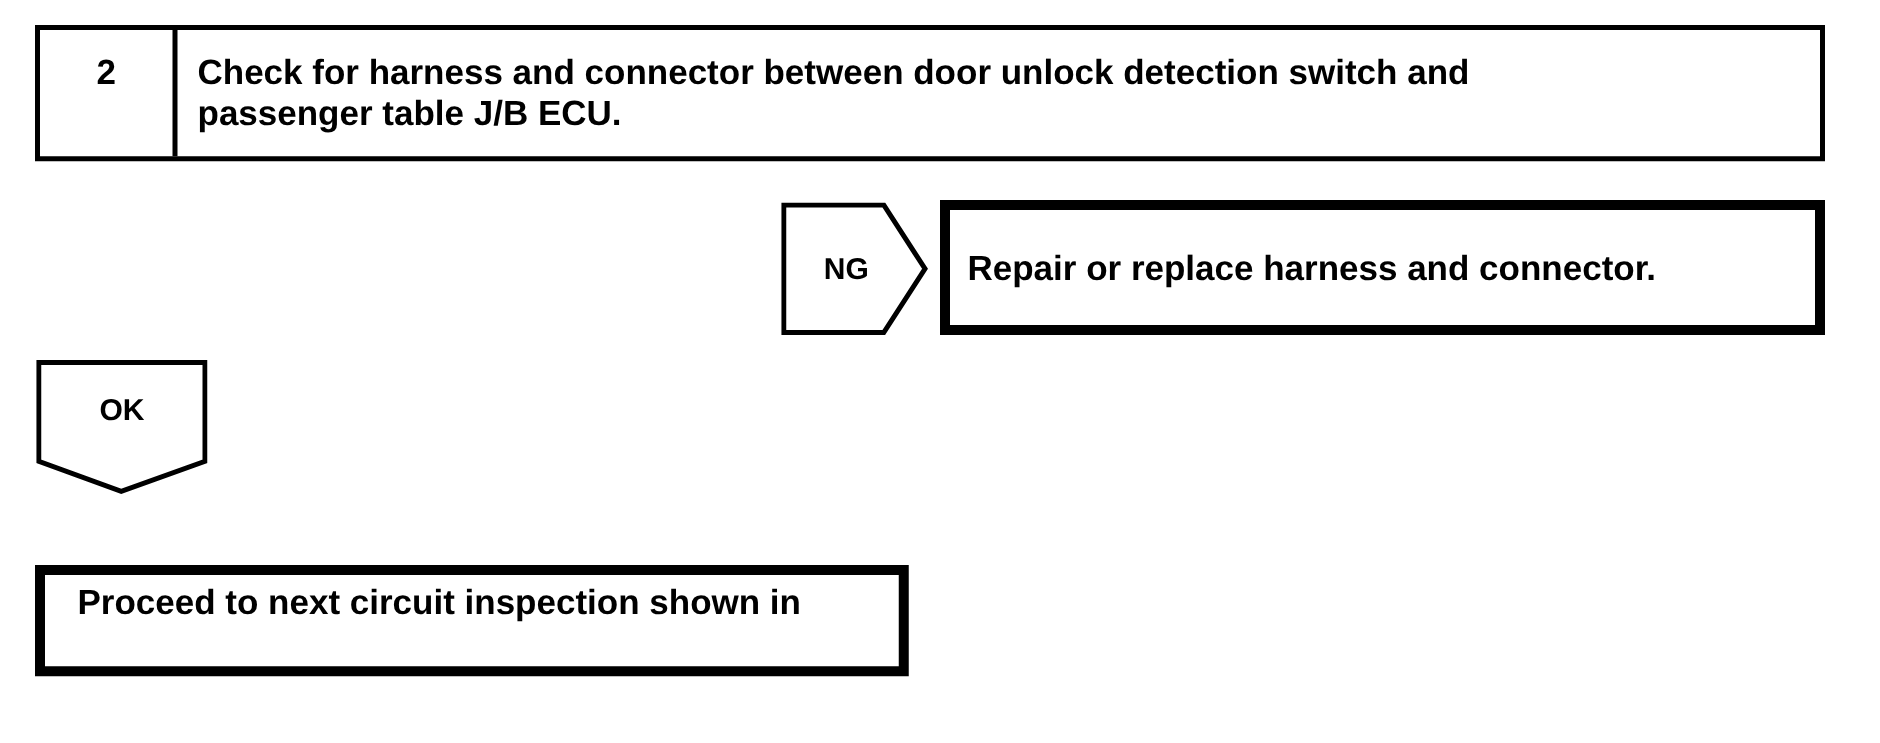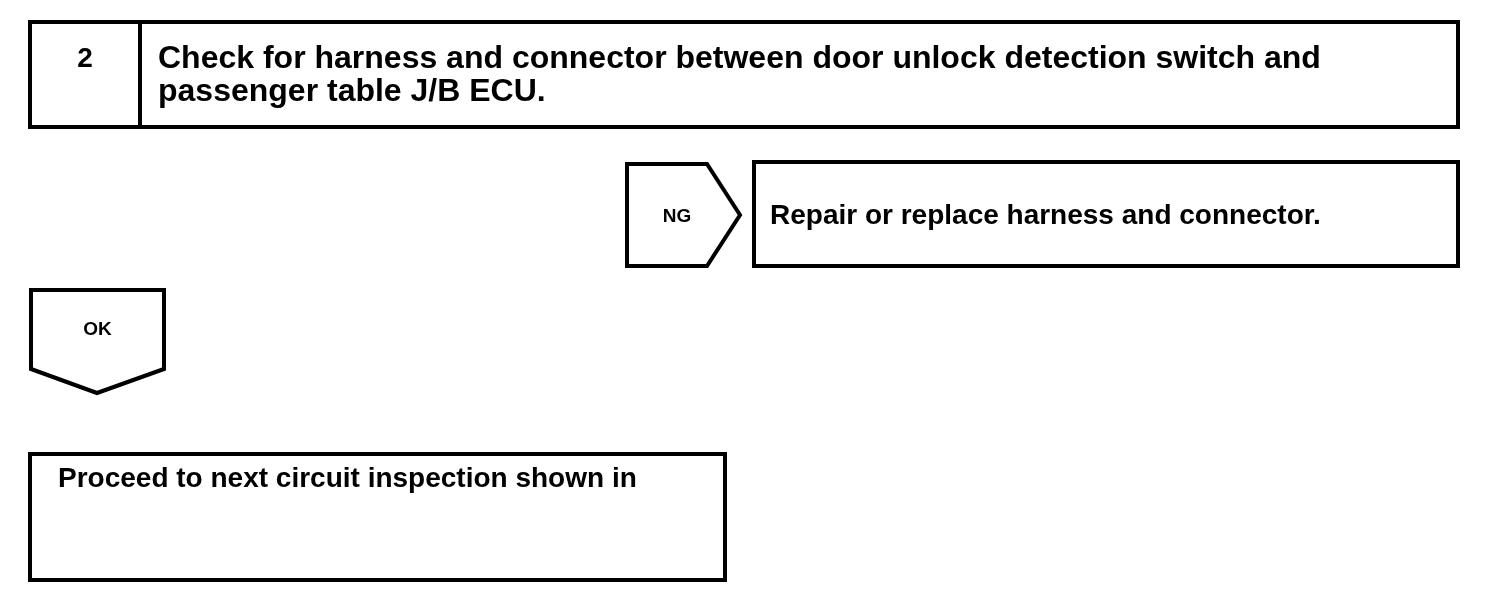--- a/index.html
+++ b/index.html
@@ -31,65 +31,65 @@
     border-right: 4px solid #000000;
     display: flex;
     justify-content: center;
     padding-top: 17px;
     font-size: 28px;
     line-height: 33px;
   }
   .step-text-cell {
     flex: 1;
     padding: 17px 20px 0 16px;
-    font-size: 32px;
+    font-size: 28px;
     line-height: 33px;
   }
 
   
   .connector { position: absolute; }
   .connector svg { display: block; }
   .connector polygon {
     fill: #ffffff;
     stroke: #000000;
     stroke-width: 4px;
     stroke-linejoin: miter;
   }
   .connector-label {
     position: absolute;
     display: flex;
     align-items: center;
     justify-content: center;
-    font-size: 19px;
+    font-size: 24px;
     line-height: 33px;
     text-align: right;
   }
   .ng-connector { left: 625px; top: 162px; width: 118px; height: 106px; }
   .ng-connector .connector-label { left: 0; top: 0; width: 104px; height: 106px; }
   .ok-connector { left: 29px; top: 288px; width: 137px; height: 108px; }
   .ok-connector .connector-label { left: 0; top: 0; width: 137px; height: 81px; }
 
   
   .result-box {
     position: absolute;
-    border: 4px solid #000000;
+    border: 8px solid #000000;
     background: #ffffff;
     font-size: 28px;
     line-height: 33px;
   }
   .ng-result {
     left: 752px; top: 160px;
     width: 708px; height: 108px;
     display: flex;
     align-items: center;
     padding-left: 14px;
   }
   .ok-result {
     left: 28px; top: 452px;
-    width: 699px; height: 130px;
+    width: 699px; height: 89px;
     padding: 5px 18px 0 26px;
   }
 </style>
 </head>
 <body>
 
 <div class="page">
 
   <div class="step-box">
     <div class="step-number-cell">

